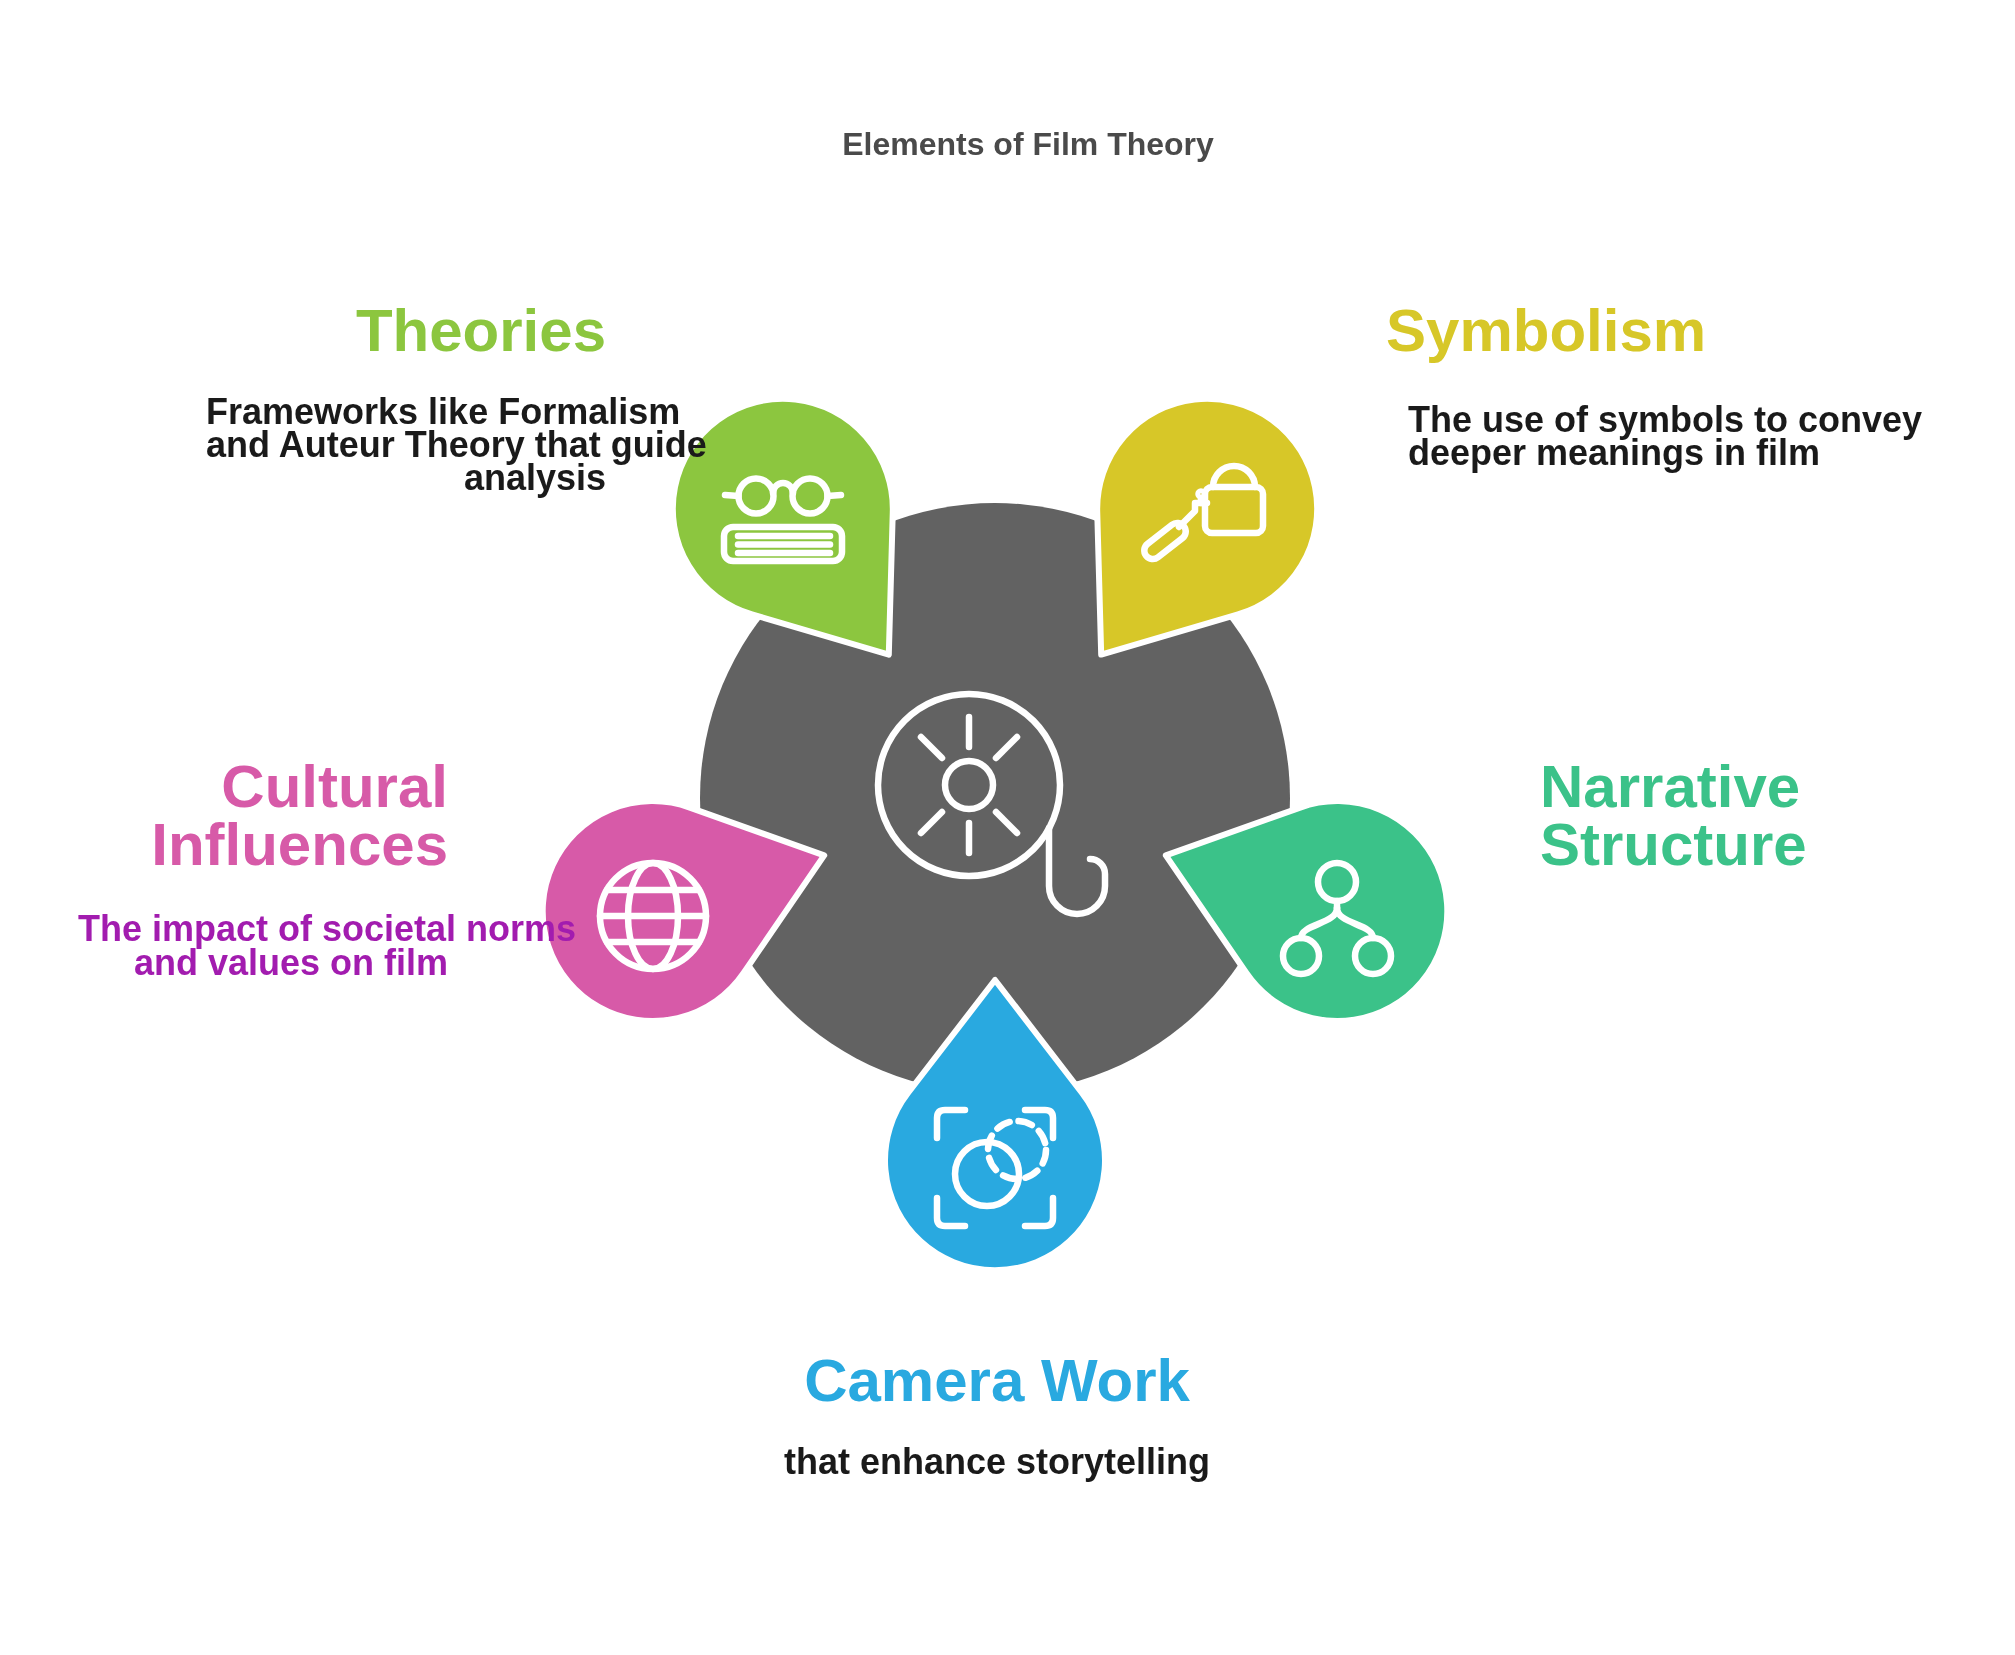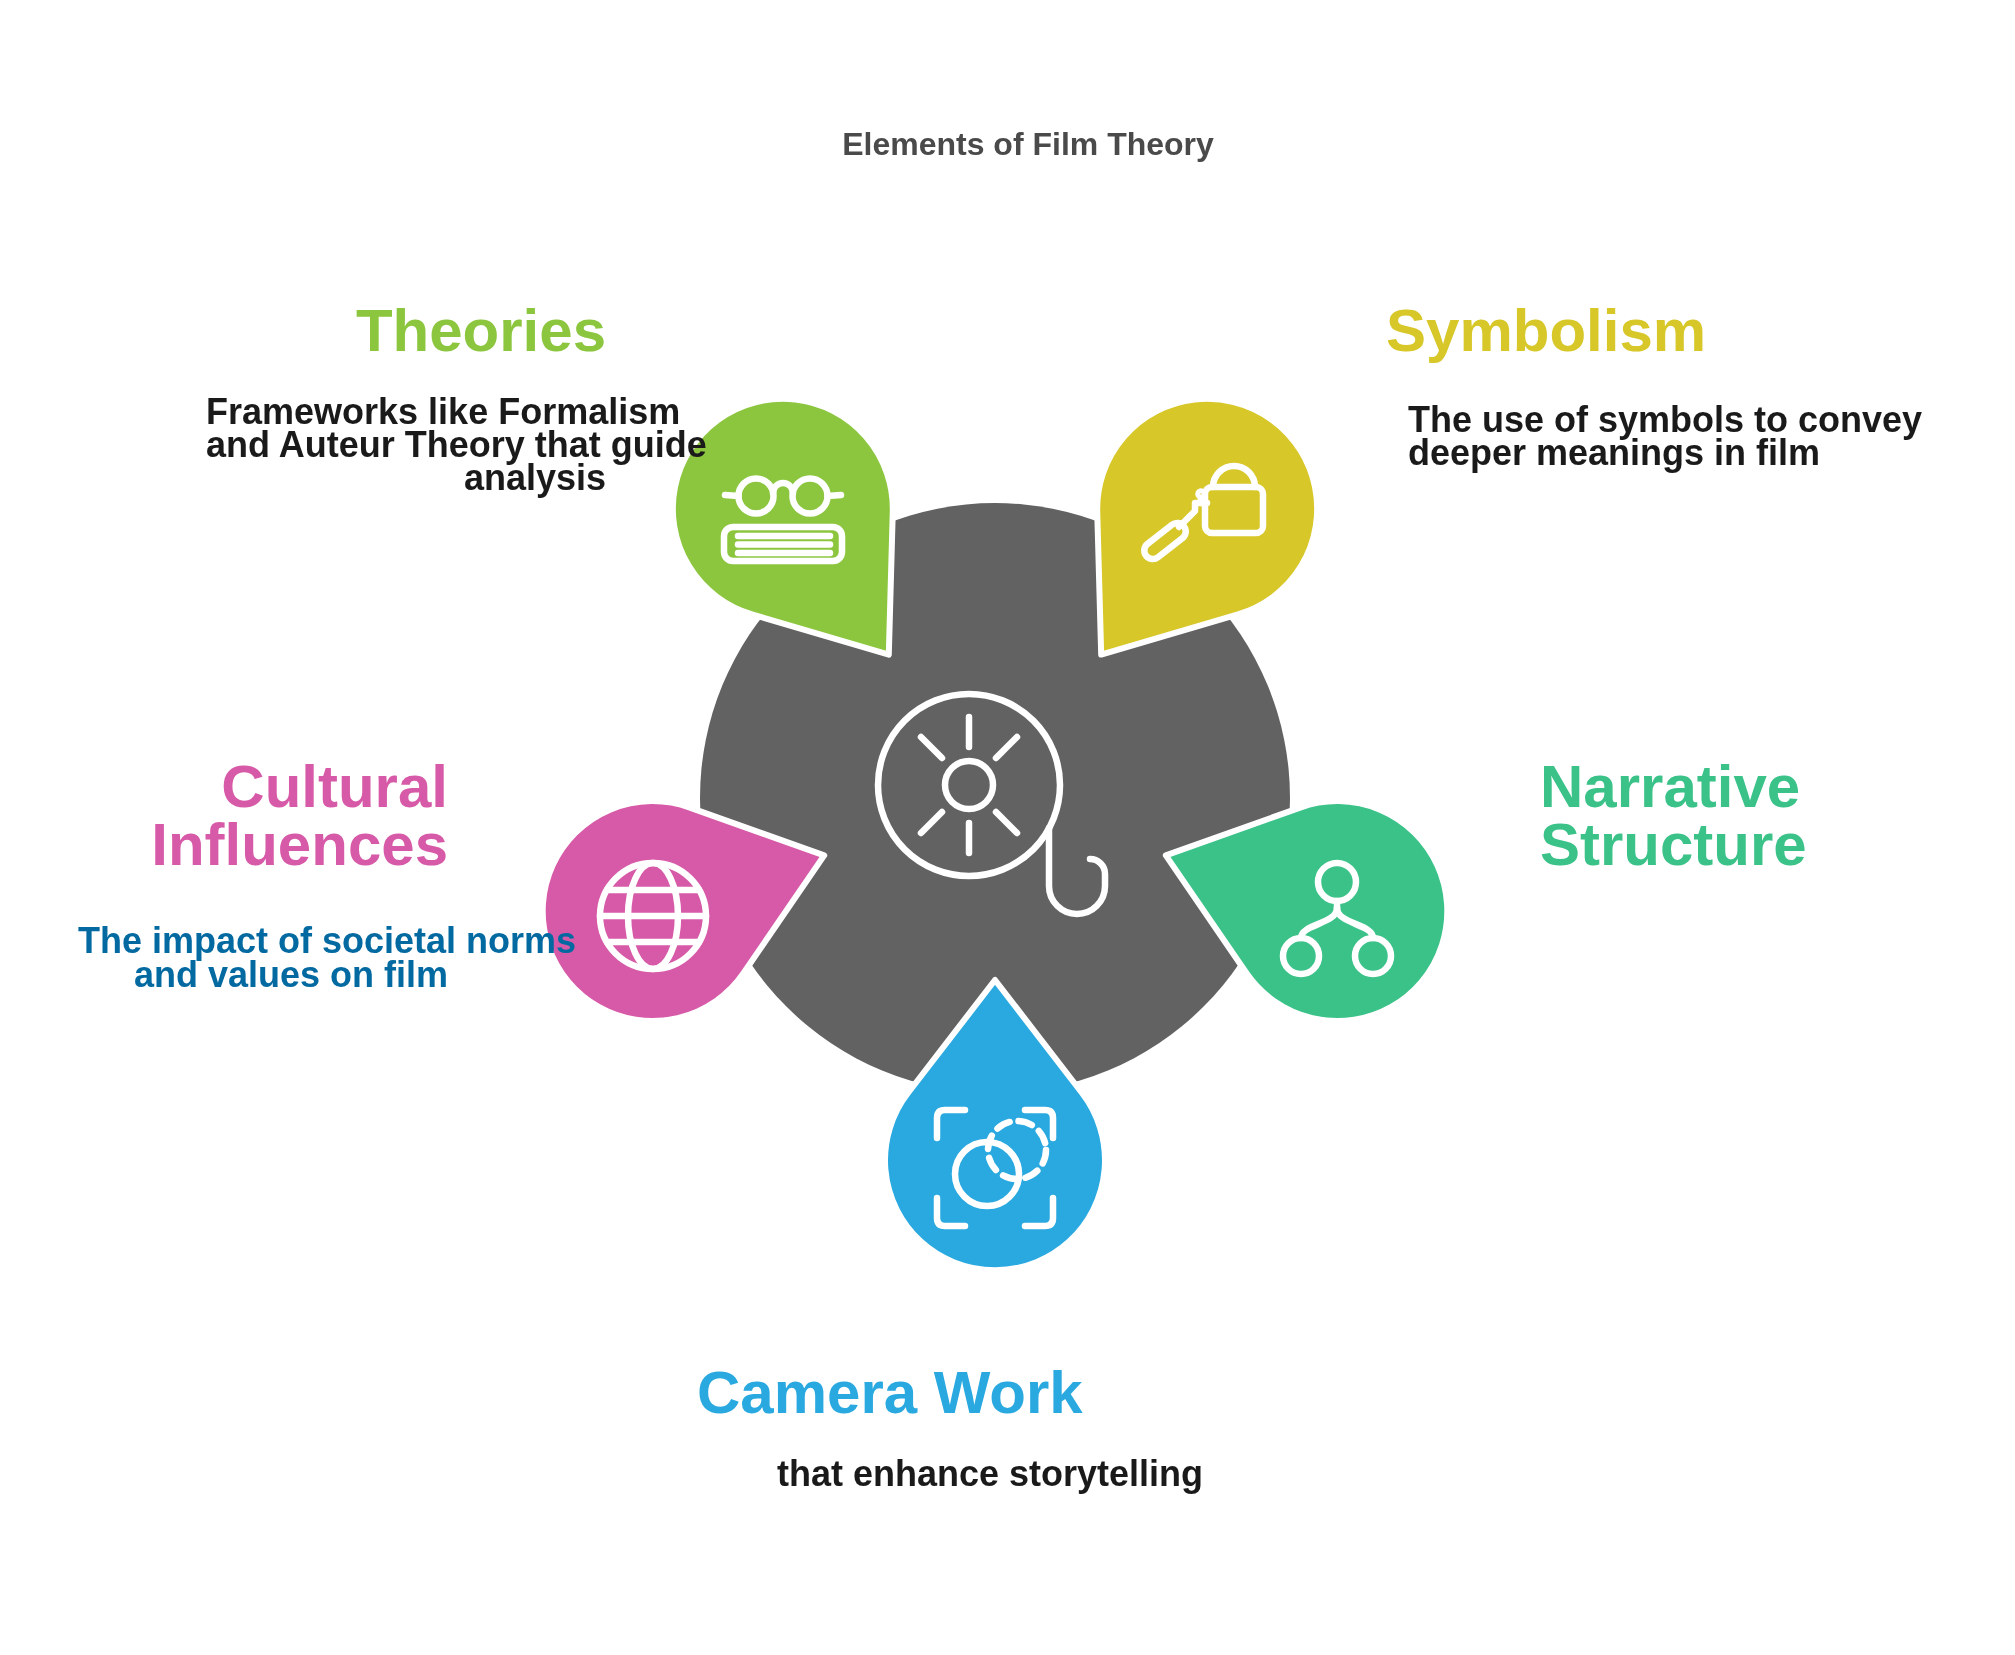--- a/index.html
+++ b/index.html
@@ -19,21 +19,21 @@
   .sec-heading{
     position:absolute;font-size:60px;font-weight:bold;line-height:58px;
     white-space:nowrap;
   }
   .sec-body{
     position:absolute;font-size:36px;font-weight:bold;line-height:33px;
     white-space:nowrap;
   }
   .align-r{text-align:right;}
   .align-l{text-align:left;}
-  .align-c{margin-top:12px;}
+  .align-c{text-align:center;}
   
   .ico{stroke:#ffffff;fill:none;stroke-width:6.5;stroke-linecap:round;stroke-linejoin:round;}
   .petal{stroke:#ffffff;stroke-width:6;stroke-linejoin:round;}
 </style>
 </head>
 <body>
 
 <div class="canvas">
 
   <div class="page-title" style="color: rgb(74, 74, 74);">Elements of Film Theory</div>
@@ -130,18 +130,18 @@
 
   <div class="sec-heading align-c" style="left: 697px; top: 1352px; width: 600px; color: rgb(41, 169, 224);">Camera Work</div>
   <div class="sec-body align-c" style="left: 777px; top: 1445px; width: 440px; color: rgb(26, 26, 26);">
     <div>that enhance storytelling</div>
   </div>
 
   <div class="sec-heading align-r" style="left: 48px; top: 758px; width: 400px; color: rgb(215, 90, 168);">
     <div>Cultural</div>
     <div>Influences</div>
   </div>
-  <div class="sec-body align-r" style="left: 78px; top: 912px; width: 370px; line-height: 34px; color: #0369a1; margin-top: 12px;">
+  <div class="sec-body align-r" style="left: 78px; top: 912px; width: 370px; line-height: 34px; color: #a21caf;">
     <div>The impact of societal norms</div>
     <div>and values on film</div>
   </div>
 
 </div>
 
 </body></html>

